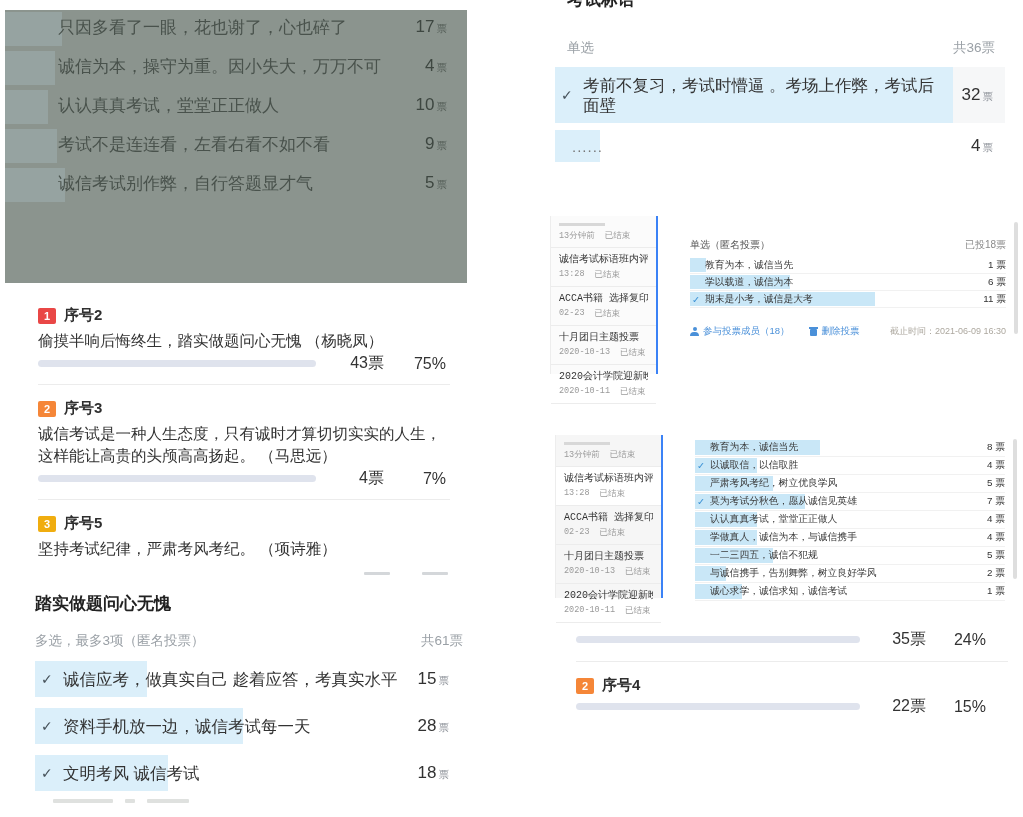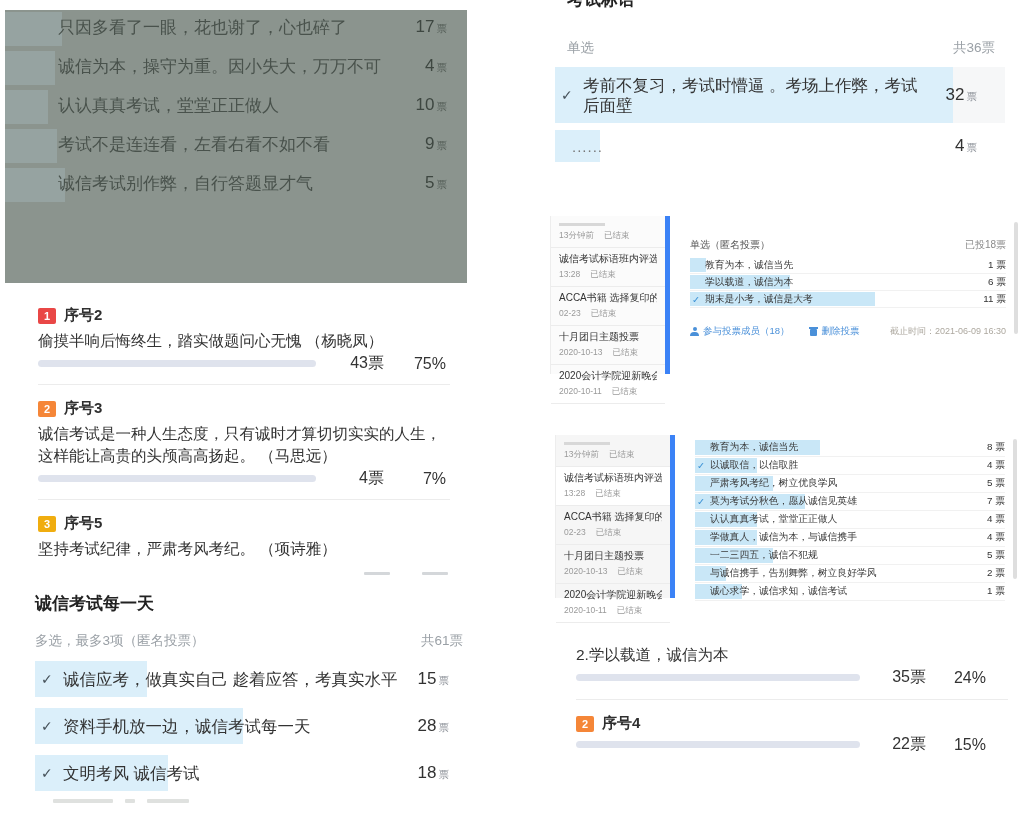--- a/index.html
+++ b/index.html
@@ -61,28 +61,28 @@
 
   
   #sec-topright{left:555px;top:0;width:450px;}
   .clip-title{height:15px;overflow:hidden;margin-left:12px;}
   .clip-title span{display:block;font-size:17px;line-height:19px;font-weight:bold;color:#222;margin-top:-10px;}
   #sec-topright .meta-row{margin:24px 2px 0 12px;padding-right:8px;}
   #sec-topright .m-opt{background:#f6f7f8;}
   #sec-topright .m-opt.second{background:transparent;margin-top:9px;padding:4px 0;}
   #sec-topright .m-text{font-size:16.5px;}
   .dots-text{position:relative;flex:1;font-size:15px;color:#777;padding-left:17px;letter-spacing:1px;}
-  #sec-topright .m-votes{margin-right:28px;}
+  #sec-topright .m-votes{margin-right:12px;}
 
   
   .shot{background:#fff;}
   #sec-shot1{left:550px;top:216px;width:468px;height:158px;}
   #sec-shot2{left:555px;top:435px;width:462px;height:163px;}
-  .sb{position:absolute;left:0;top:0;bottom:0;width:120px;background:#fbfbfb;
-      border-right:5px solid #3b82f6;border-left:1px solid #ededed;box-sizing:border-box;padding-top:2px;}
+  .sb{position:absolute;left:0;top:0;bottom:0;width:108px;background:#fbfbfb;
+      border-right:2px solid #3b82f6;border-left:1px solid #ededed;box-sizing:border-box;padding-top:2px;font-family:Liberation Mono, monospace;}
   #sec-shot2 .sb{background:#f6f6f6;}
   .sb-item{padding:4px 8px 5px;border-bottom:1px solid #ececec;}
   .sb-item.sel{background:#ffffff;}
   .sb-title{font-size:10px;color:#333;white-space:nowrap;overflow:hidden;text-overflow:ellipsis;
             display:flex;justify-content:space-between;align-items:center;}
   .sb-meta{font-size:8.5px;color:#9a9a9a;margin-top:3px;display:flex;gap:10px;}
   .sb-smudge{width:46px;height:3px;background:#d8d8d8;margin:1px 0 4px;}
   .shot-main{position:absolute;left:140px;right:12px;}
   #sec-shot1 .shot-main{top:22px;}
   #sec-shot2 .shot-main{top:4px;}
@@ -193,21 +193,21 @@
     </div>
     <div class="res-text">坚持考试纪律，严肃考风考纪。 （项诗雅）</div>
     <div class="faint-marks">
         <i></i>
         <i></i>
       </div>
   </div>
 </div>
 
 <div class="sec" id="sec-collect">
-  <div class="sect-title">诚信考试每一天</div>
+  <div class="sect-title">踏实做题问心无愧</div>
   <div class="meta-row">
     <span>多选，最多3项（匿名投票）</span>
     <span>共61票</span>
   </div>
   <div class="m-opt">
     <span class="m-hl" style="width: 112px;"></span>
     <span class="mcheck">✓</span>
     <span class="m-text">诚信应考，做真实自己 趁着应答，考真实水平</span>
     <span class="m-votes">
         <span class="n">15</span>
@@ -449,21 +449,20 @@
       <span class="d-hl" style="width: 47px;"></span>
       <span class="d-check"></span>
       <span class="d-text">诚心求学，诚信求知，诚信考试</span>
       <span class="d-votes">1 票</span>
     </div>
   </div>
   <div class="scrollbar"></div>
 </div>
 
 <div class="sec" id="sec-res2">
-  <div class="res-text">2.学以载道，诚信为本</div>
   <div class="bar-row">
     <span class="bar-track"><span class="bar-fill" style="width: 24%;"></span></span>
     <span class="v-num">35票</span>
     <span class="v-pct">24%</span>
   </div>
   <div style="border-bottom:1px solid #ececec;margin-top:11px;"></div>
   <div class="res-item last">
     <div class="rank-row">
       <span class="rank r-orange">2</span>
       <span class="rank-label">序号4</span>

